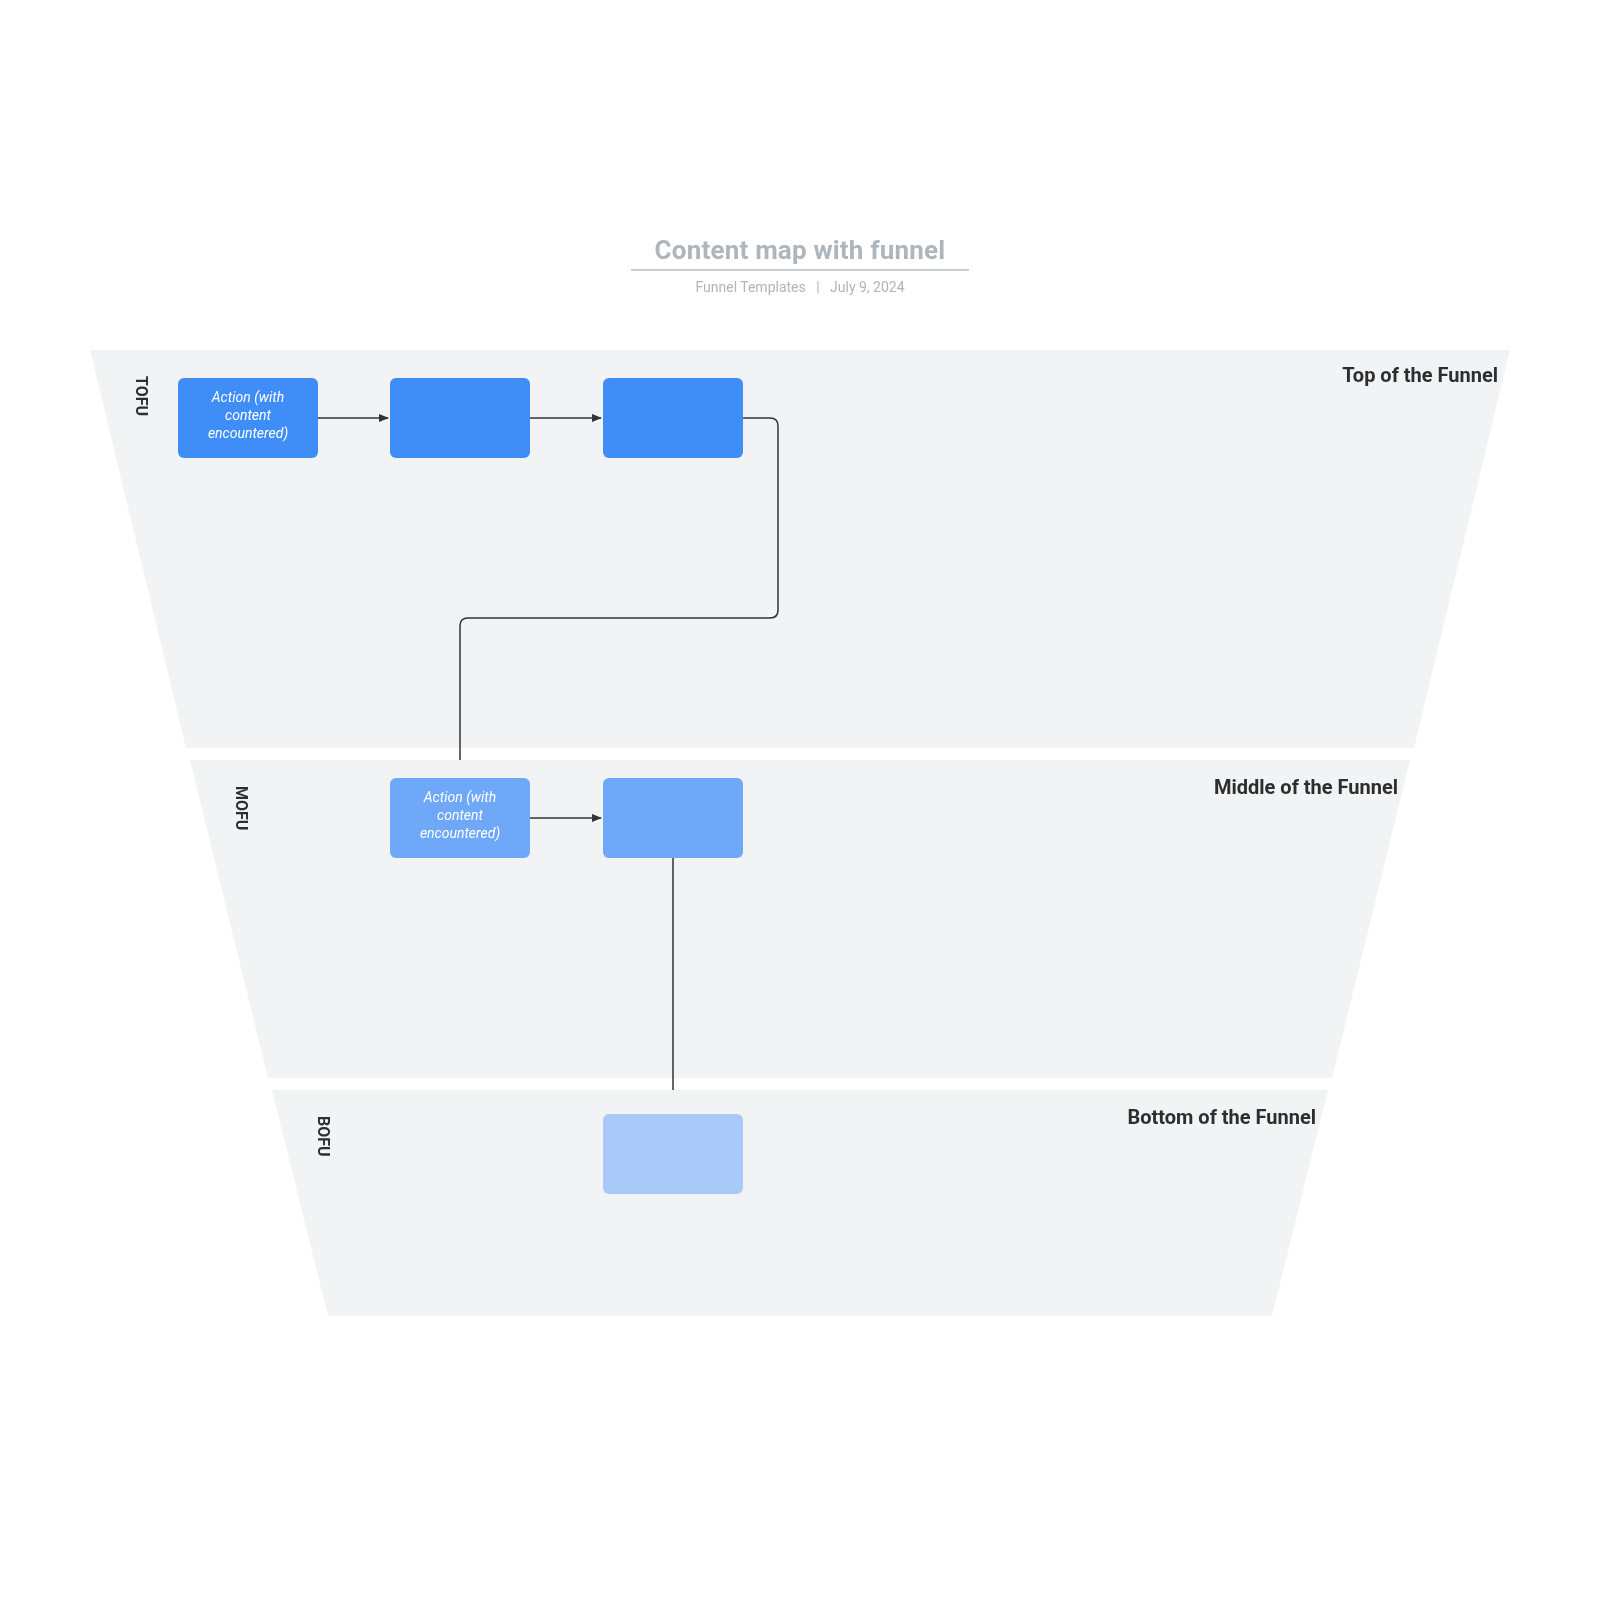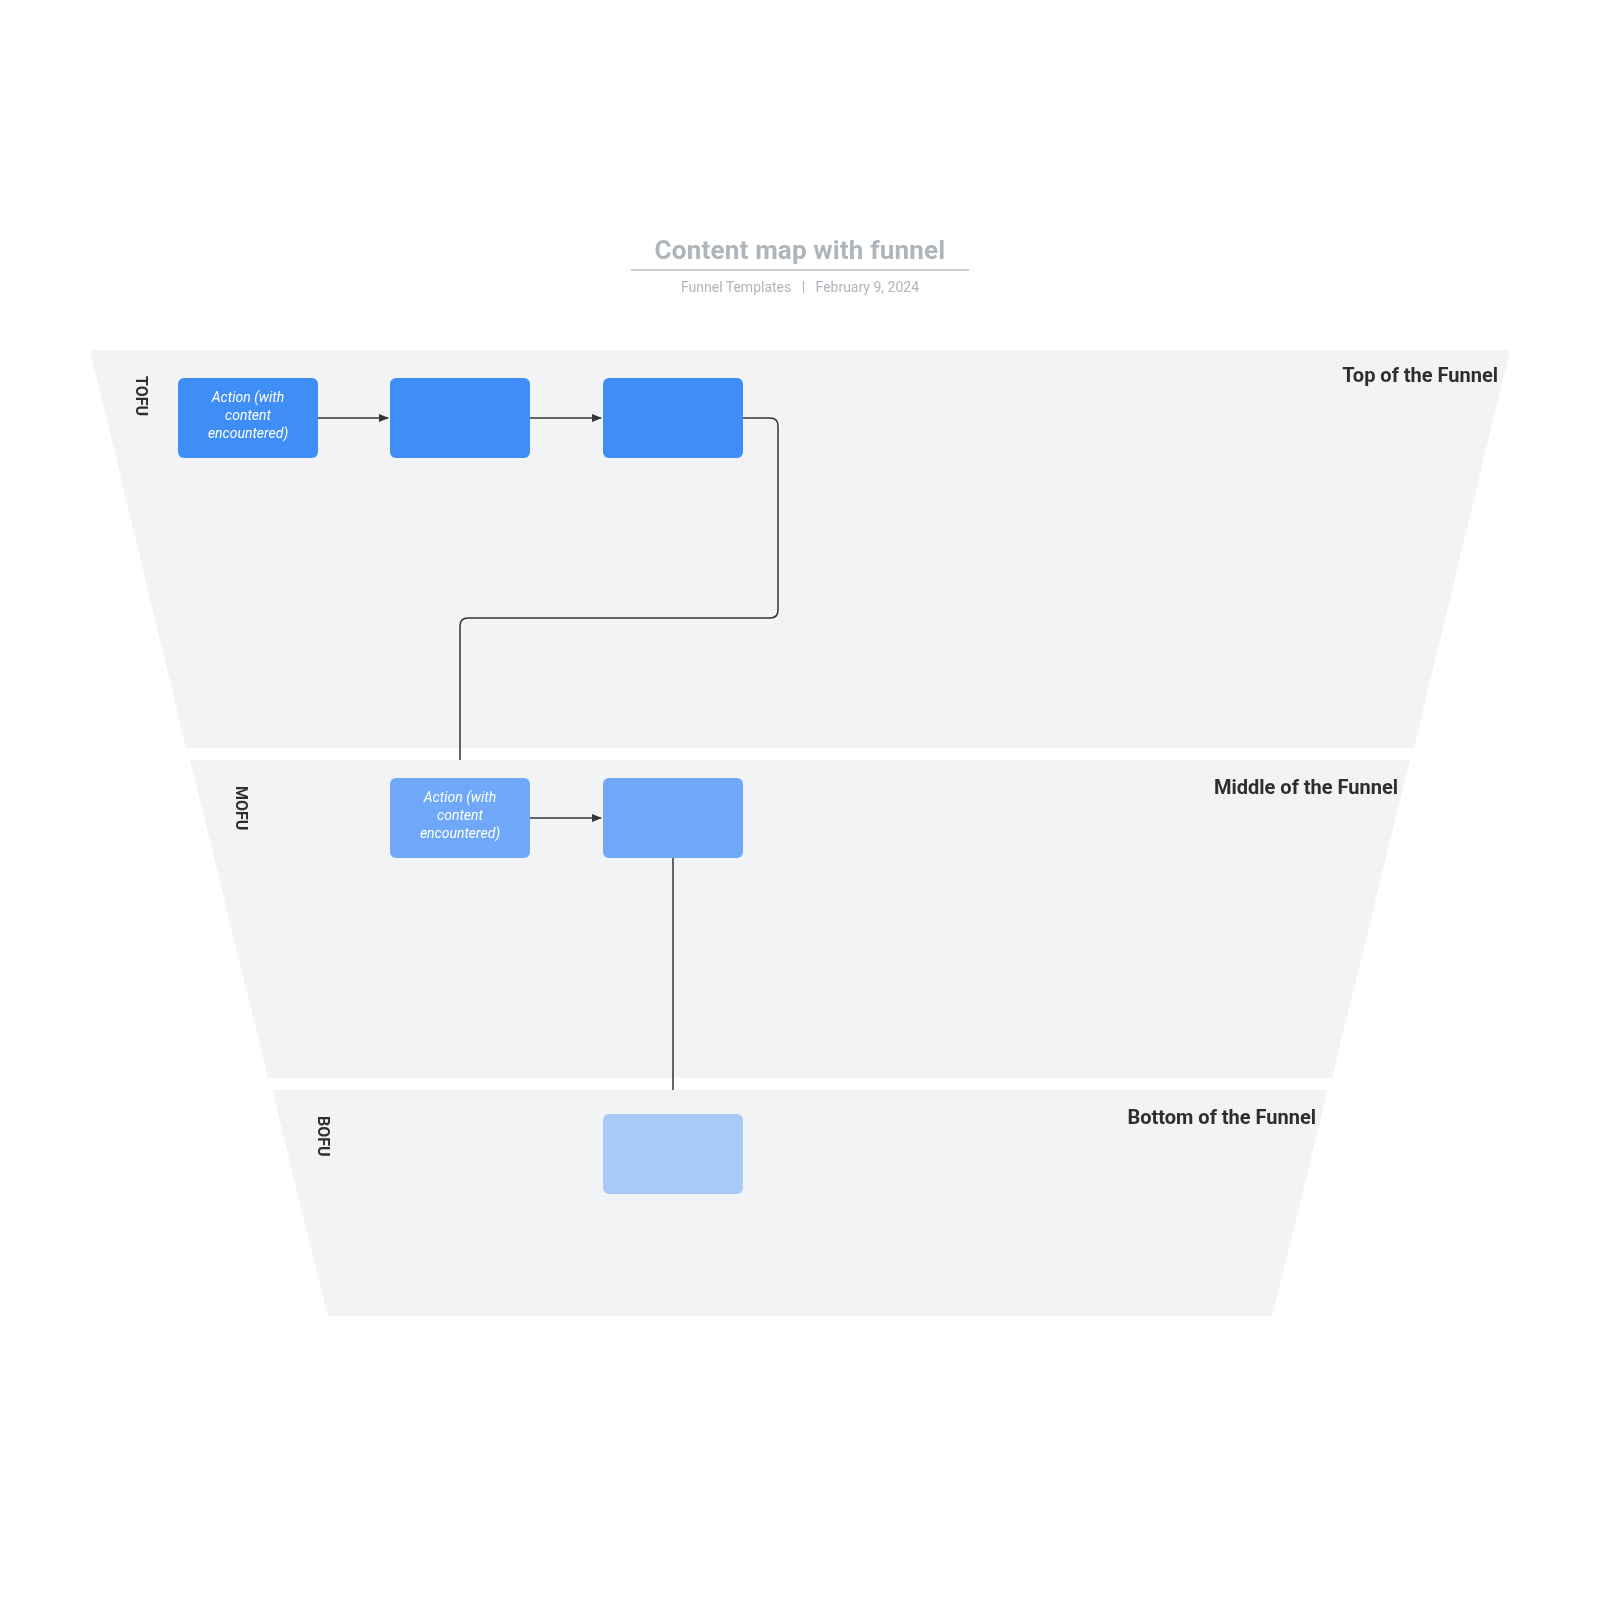--- a/index.html
+++ b/index.html
@@ -61,21 +61,21 @@
 </head>
 <body>
 
 <div class="canvas">
 
   <div class="title-block">
     <div class="title">Content map with funnel</div>
     <div class="subtitle">
       <span>Funnel Templates</span>
       <span>&nbsp;&nbsp;|&nbsp;&nbsp;</span>
-      <span>February 9, 2024</span>
+      <span>July 9, 2024</span>
     </div>
   </div>
 
   <svg class="stage" width="1600" height="1600">
     <defs>
       <marker id="arrowhead" markerWidth="10" markerHeight="8" refX="9" refY="4" orient="auto" markerUnits="userSpaceOnUse">
         <path d="M0,0 L10,4 L0,8 Z" fill="#333333"></path>
       </marker>
     </defs>
 

